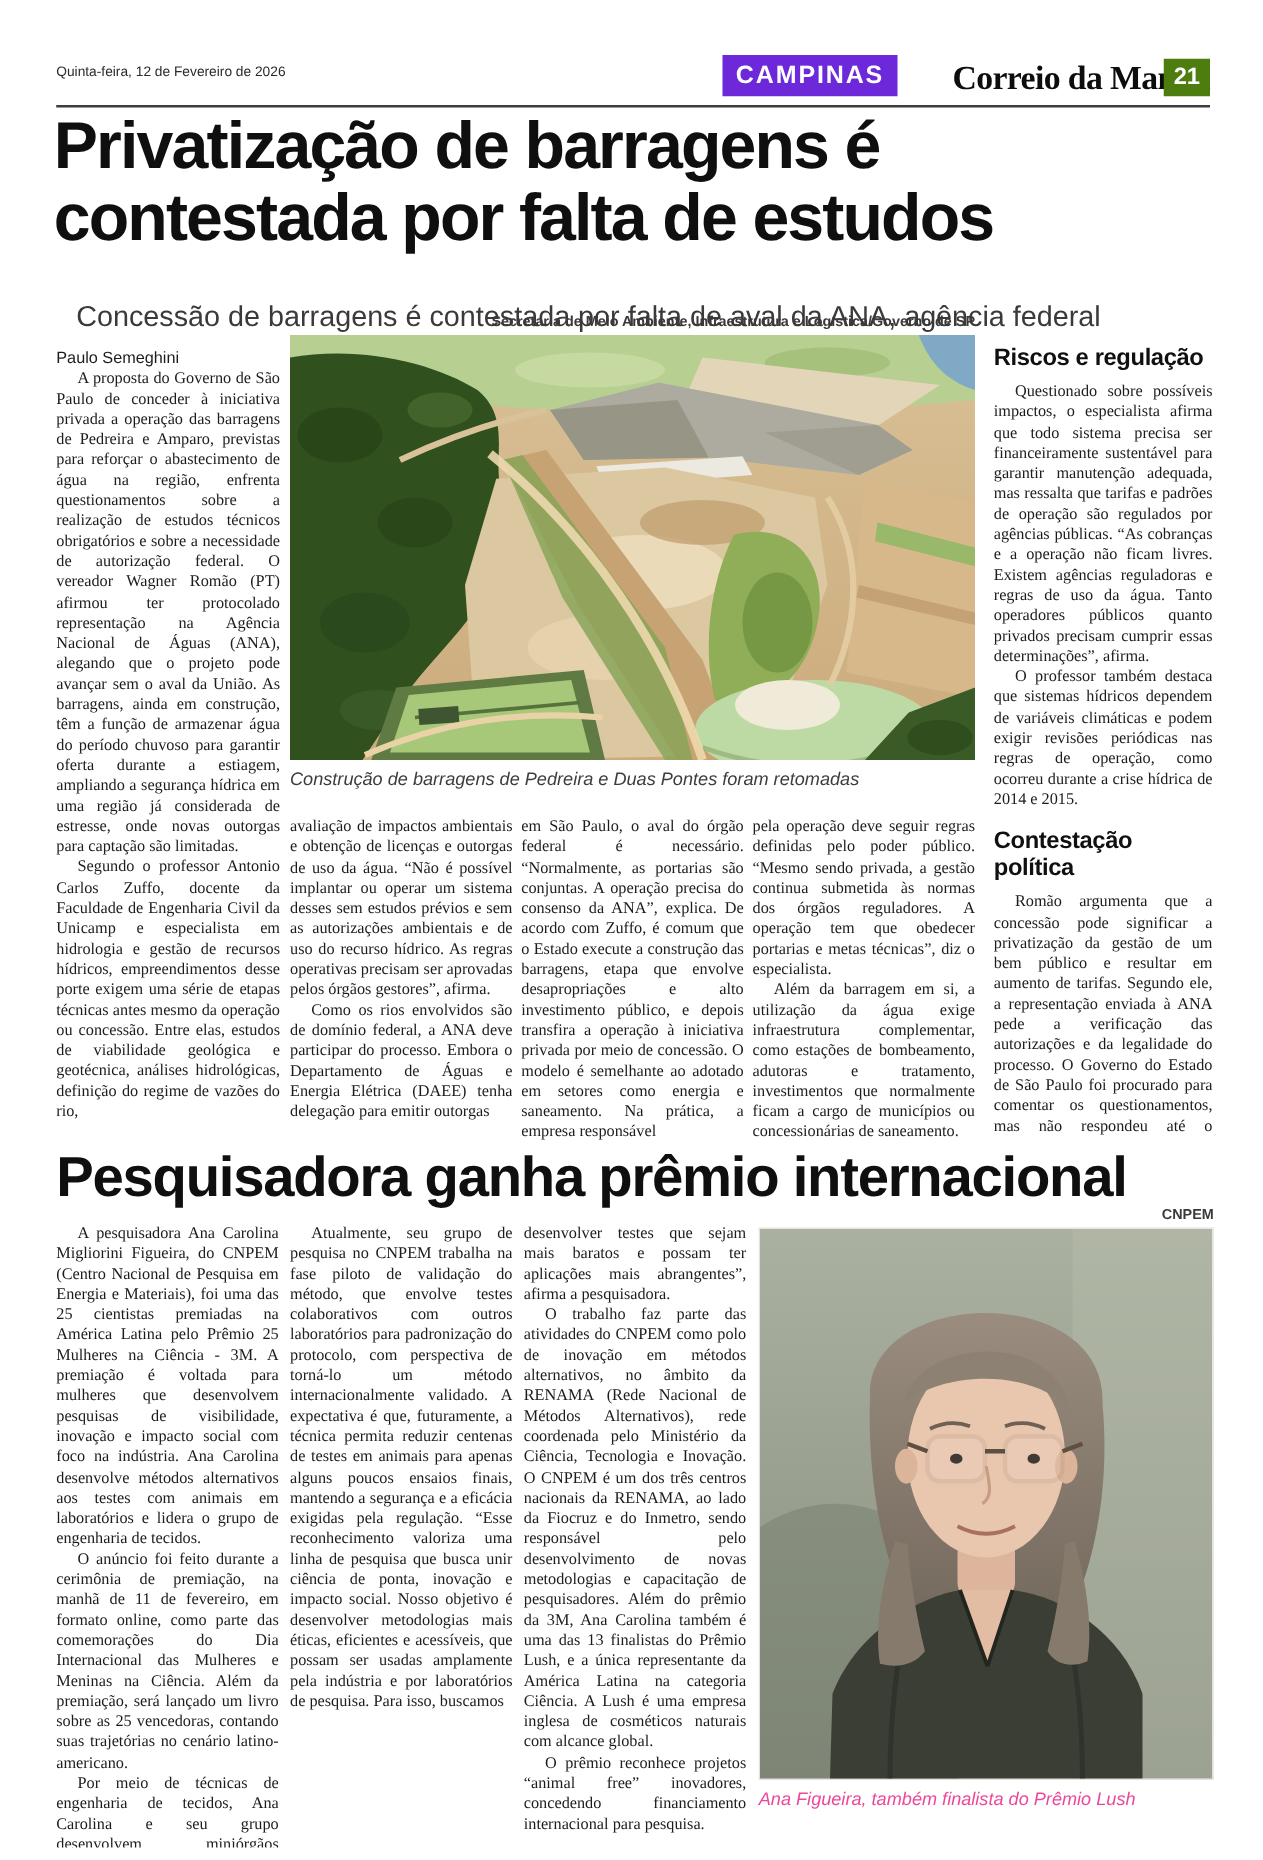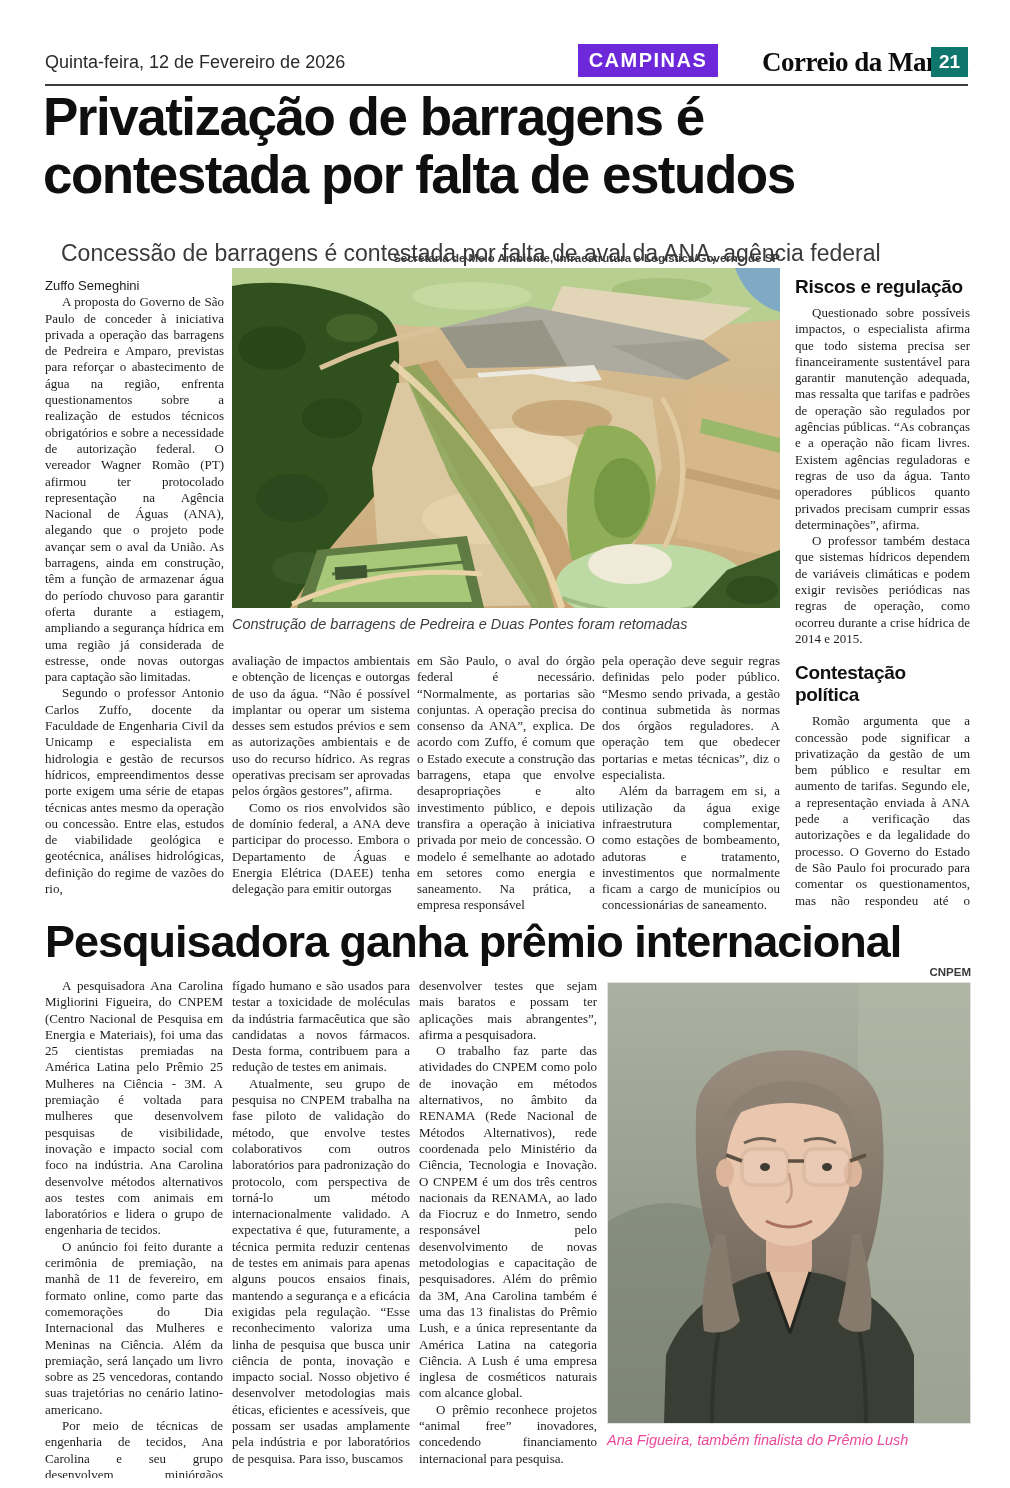--- a/index.html
+++ b/index.html
@@ -1,27 +1,27 @@
 <!DOCTYPE html>
 <html lang="pt"><head>
 <meta charset="utf-8">
 <style>
   html,body { margin:0; padding:0; background:#ffffff; }
   .page { position:relative; width:1010px; height:1488px; background:#ffffff; overflow:hidden;
           font-family:"Liberation Serif", serif; }
 
   
   .header-date { position:absolute; left:45px; top:52px; font-family:"Liberation Sans",sans-serif;
-                 font-size:18px; color:#2a2a2a; }
+                 font-size:11px; color:#2a2a2a; }
   .section-box { position:absolute; left:578px; top:44px; width:140px; height:33px; background:#6d28d9;
                  color:#fff; display:flex; align-items:center; justify-content:center;
                  font-family:"Liberation Sans",sans-serif; font-weight:700; font-size:20px; letter-spacing:1.5px; }
   .masthead { position:absolute; left:762px; top:47px; font-family:"Liberation Serif",serif;
               font-weight:700; font-size:27px; color:#0d0d0d; letter-spacing:-0.5px; white-space:nowrap; }
-  .pagenum { position:absolute; left:931px; top:47px; width:37px; height:30px; background:#0f766e;
+  .pagenum { position:absolute; left:931px; top:47px; width:37px; height:30px; background:#4d7c0f;
              color:#fff; display:flex; align-items:center; justify-content:center;
              font-family:"Liberation Sans",sans-serif; font-weight:700; font-size:19px; }
   .header-rule { position:absolute; left:45px; top:84px; width:923px; height:2px; background:#3c3c3c; }
 
   
   .headline1 { position:absolute; left:43px; top:88px; width:930px; margin:0;
                font-family:"Liberation Sans",sans-serif; font-weight:700; font-size:53px;
                line-height:58px; letter-spacing:-1.5px; color:#0f0f0f; }
   .deck { position:absolute; left:45px; top:224px; width:925px; margin:16px;
           font-family:"Liberation Sans",sans-serif; font-weight:400; font-size:23px; color:#3a3a3a; }
@@ -67,21 +67,21 @@
   <div class="masthead">Correio da Manhã</div>
   <div class="pagenum">21</div>
   <div class="header-rule"></div>
 
   <h1 class="headline1">Privatização de barragens é contestada por falta de estudos</h1>
   <p class="deck">Concessão de barragens é contestada por falta de aval da ANA, agência federal</p>
 
   <div class="article1">
 
     <div class="a1-col1 body-text">
-      <p class="byline">Zuffo Semeghini</p>
+      <p class="byline">Paulo Semeghini</p>
       <p class="ind">A proposta do Governo de São Paulo de conceder à iniciativa privada a operação das barragens de Pedreira e Amparo, previstas para reforçar o abastecimento de água na região, enfrenta questionamentos sobre a realização de estudos técnicos obrigatórios e sobre a necessidade de autorização federal. O vereador Wagner Romão (PT) afirmou ter protocolado representação na Agência Nacional de Águas (ANA), alegando que o projeto pode avançar sem o aval da União. As barragens, ainda em construção, têm a função de armazenar água do período chuvoso para garantir oferta durante a estiagem, ampliando a segurança hídrica em uma região já considerada de estresse, onde novas outorgas para captação são limitadas.</p>
       <p class="ind">Segundo o professor Antonio Carlos Zuffo, docente da Faculdade de Engenharia Civil da Unicamp e especialista em hidrologia e gestão de recursos hídricos, empreendimentos desse porte exigem uma série de etapas técnicas antes mesmo da operação ou concessão. Entre elas, estudos de viabilidade geológica e geotécnica, análises hidrológicas, definição do regime de vazões do rio,</p>
     </div>
 
     <div class="a1-credit">Secretaria de Meio Ambiente, Infraestrutura e Logística/Governo de SP</div>
 
     <div class="photo1">
       <svg width="548" height="340" viewBox="0 0 548 340">
         <defs>
           <linearGradient id="earthG" x1="0" y1="0" x2="0" y2="1">
@@ -174,21 +174,20 @@
   <div class="article2">
     <h2 class="headline2">Pesquisadora ganha prêmio internacional</h2>
 
     <div class="a2-cols">
       <div class="a2-col body-text">
         <p class="ind">A pesquisadora Ana Carolina Migliorini Figueira, do CNPEM (Centro Nacional de Pesquisa em Energia e Materiais), foi uma das 25 cientistas premiadas na América Latina pelo Prêmio 25 Mulheres na Ciência - 3M. A premiação é voltada para mulheres que desenvolvem pesquisas de visibilidade, inovação e impacto social com foco na indústria. Ana Carolina desenvolve métodos alternativos aos testes com animais em laboratórios e lidera o grupo de engenharia de tecidos.</p>
         <p class="ind">O anúncio foi feito durante a cerimônia de premiação, na manhã de 11 de fevereiro, em formato online, como parte das comemorações do Dia Internacional das Mulheres e Meninas na Ciência. Além da premiação, será lançado um livro sobre as 25 vencedoras, contando suas trajetórias no cenário latino-americano.</p>
         <p class="ind">Por meio de técnicas de engenharia de tecidos, Ana Carolina e seu grupo desenvolvem miniórgãos artificiais que reproduzem o</p>
       </div>
       <div class="a2-col body-text">
-        <p>fígado humano e são usados para testar a toxicidade de moléculas da indústria farmacêutica que são candidatas a novos fármacos. Desta forma, contribuem para a redução de testes em animais.</p>
         <p class="ind">Atualmente, seu grupo de pesquisa no CNPEM trabalha na fase piloto de validação do método, que envolve testes colaborativos com outros laboratórios para padronização do protocolo, com perspectiva de torná-lo um método internacionalmente validado. A expectativa é que, futuramente, a técnica permita reduzir centenas de testes em animais para apenas alguns poucos ensaios finais, mantendo a segurança e a eficácia exigidas pela regulação. “Esse reconhecimento valoriza uma linha de pesquisa que busca unir ciência de ponta, inovação e impacto social. Nosso objetivo é desenvolver metodologias mais éticas, eficientes e acessíveis, que possam ser usadas amplamente pela indústria e por laboratórios de pesquisa. Para isso, buscamos</p>
       </div>
       <div class="a2-col body-text">
         <p>desenvolver testes que sejam mais baratos e possam ter aplicações mais abrangentes”, afirma a pesquisadora.</p>
         <p class="ind">O trabalho faz parte das atividades do CNPEM como polo de inovação em métodos alternativos, no âmbito da RENAMA (Rede Nacional de Métodos Alternativos), rede coordenada pelo Ministério da Ciência, Tecnologia e Inovação. O CNPEM é um dos três centros nacionais da RENAMA, ao lado da Fiocruz e do Inmetro, sendo responsável pelo desenvolvimento de novas metodologias e capacitação de pesquisadores. Além do prêmio da 3M, Ana Carolina também é uma das 13 finalistas do Prêmio Lush, e a única representante da América Latina na categoria Ciência. A Lush é uma empresa inglesa de cosméticos naturais com alcance global.</p>
         <p class="ind">O prêmio reconhece projetos “animal free” inovadores, concedendo financiamento internacional para pesquisa.</p>
       </div>
     </div>
 
     <div class="photo2-credit">CNPEM</div>

